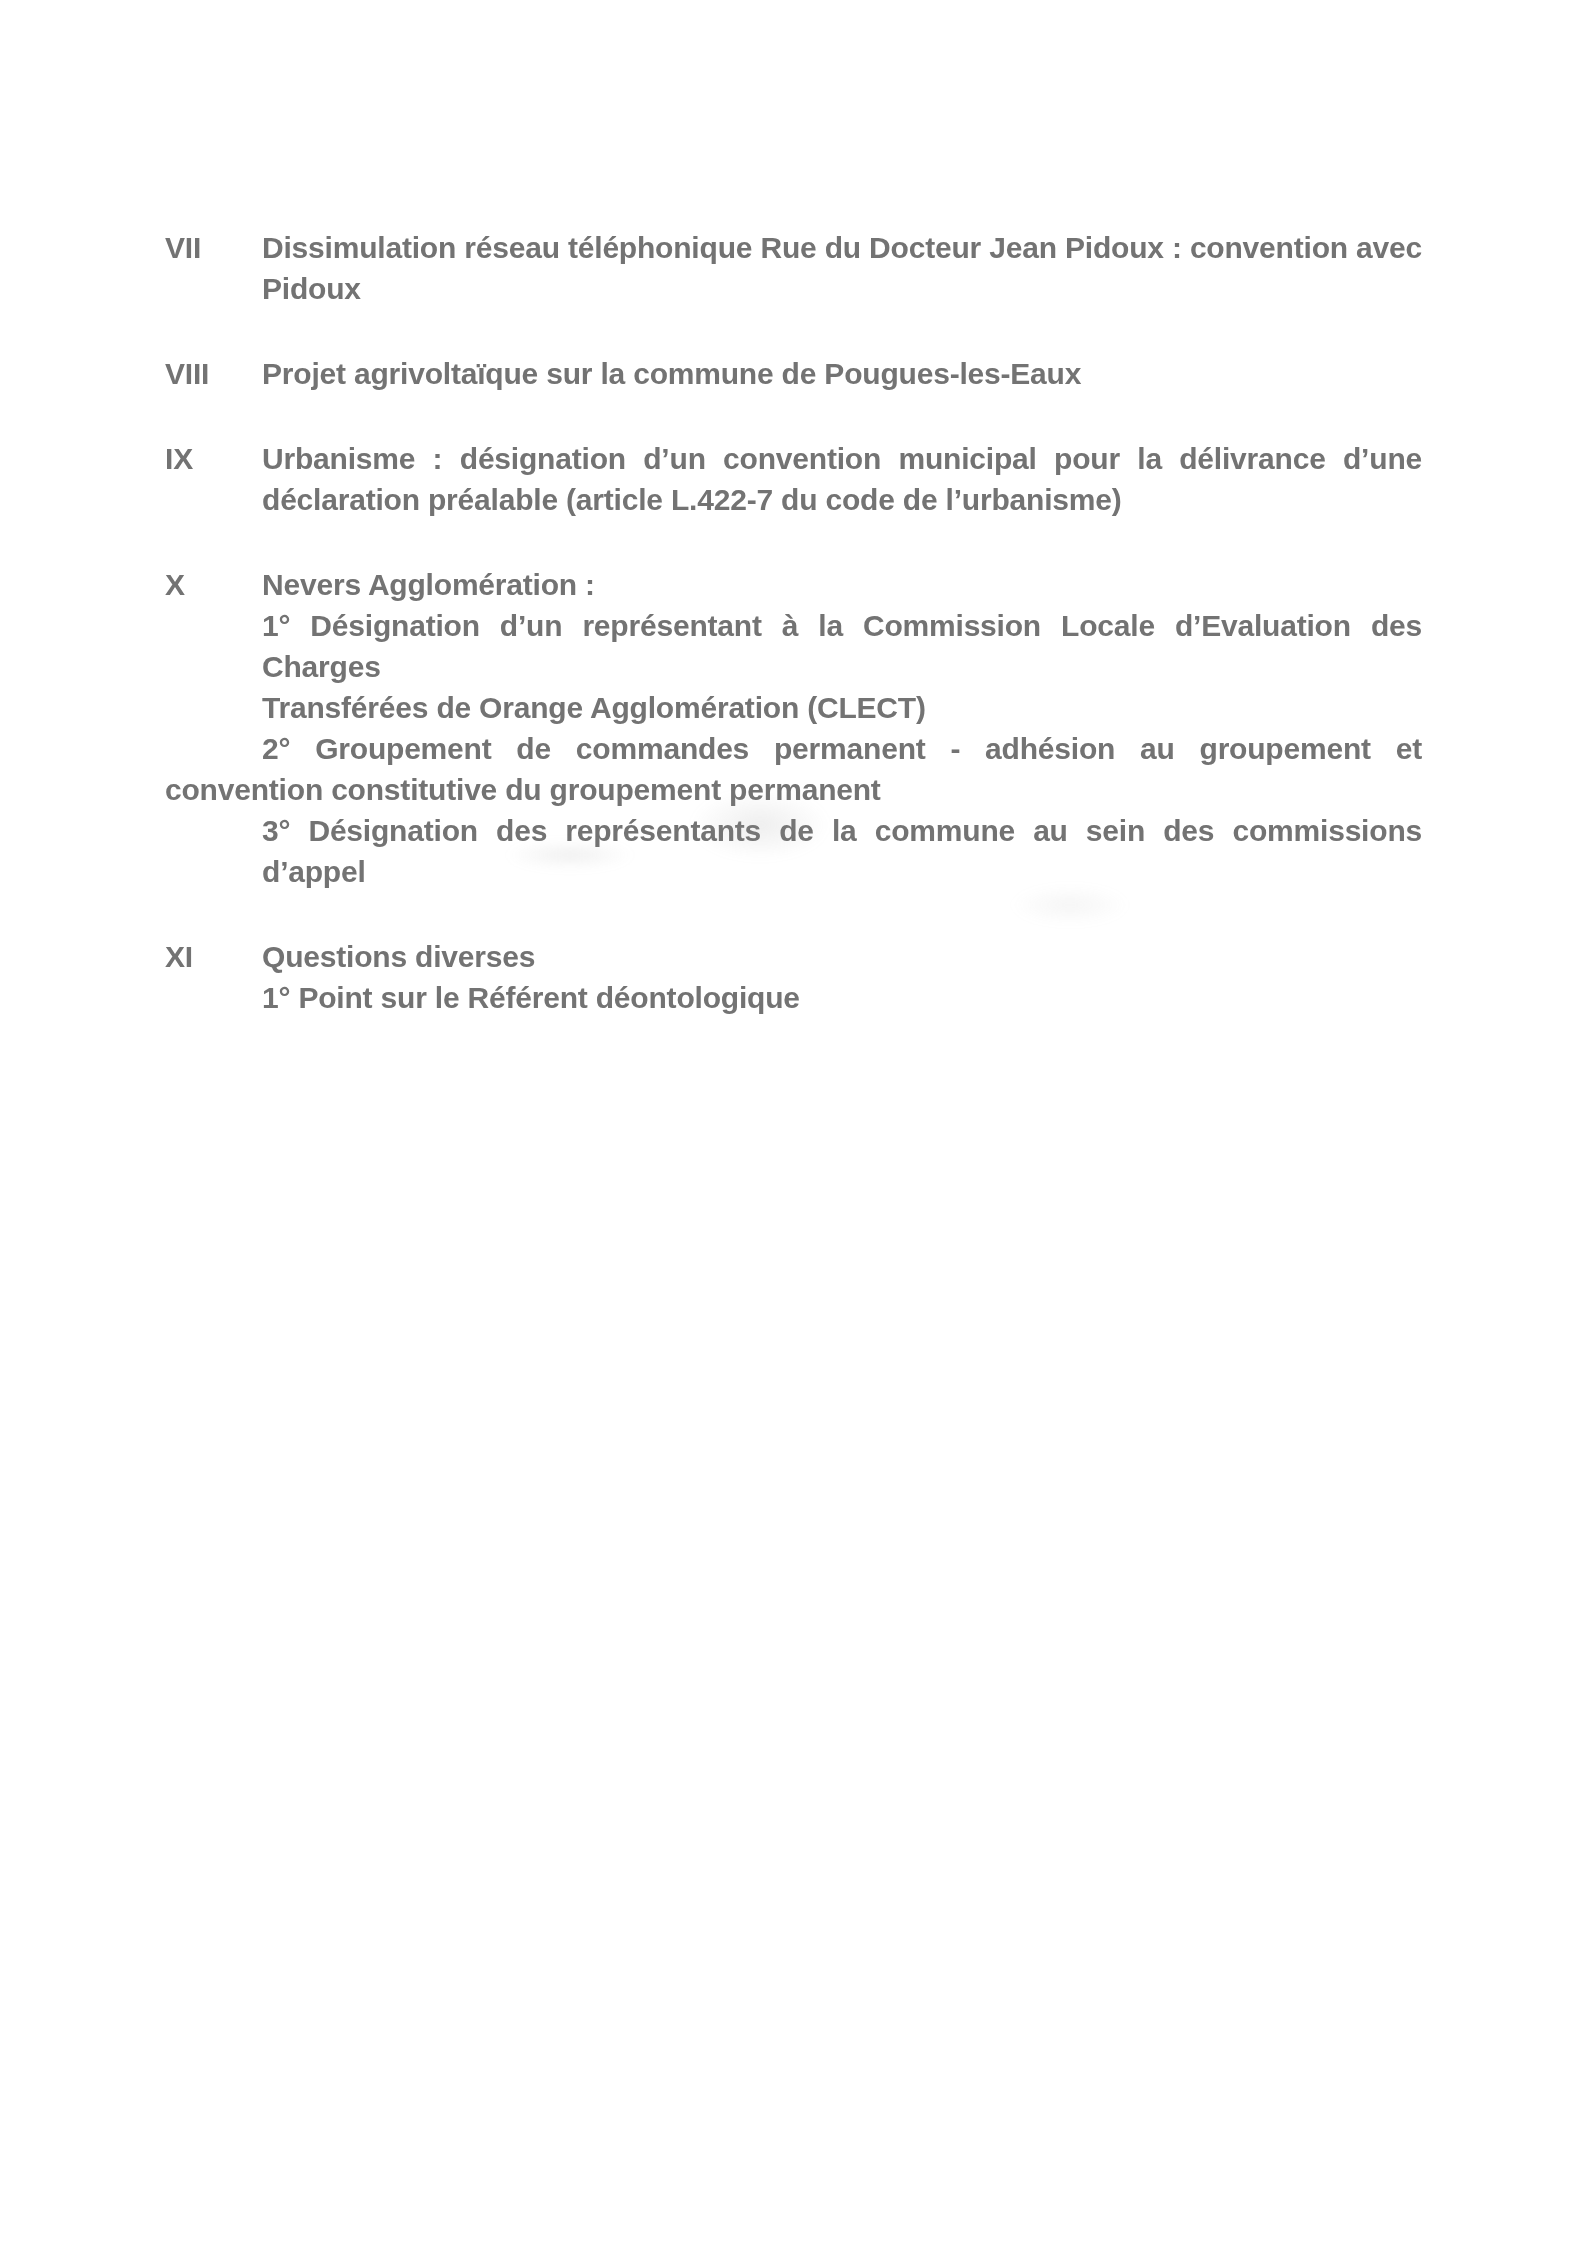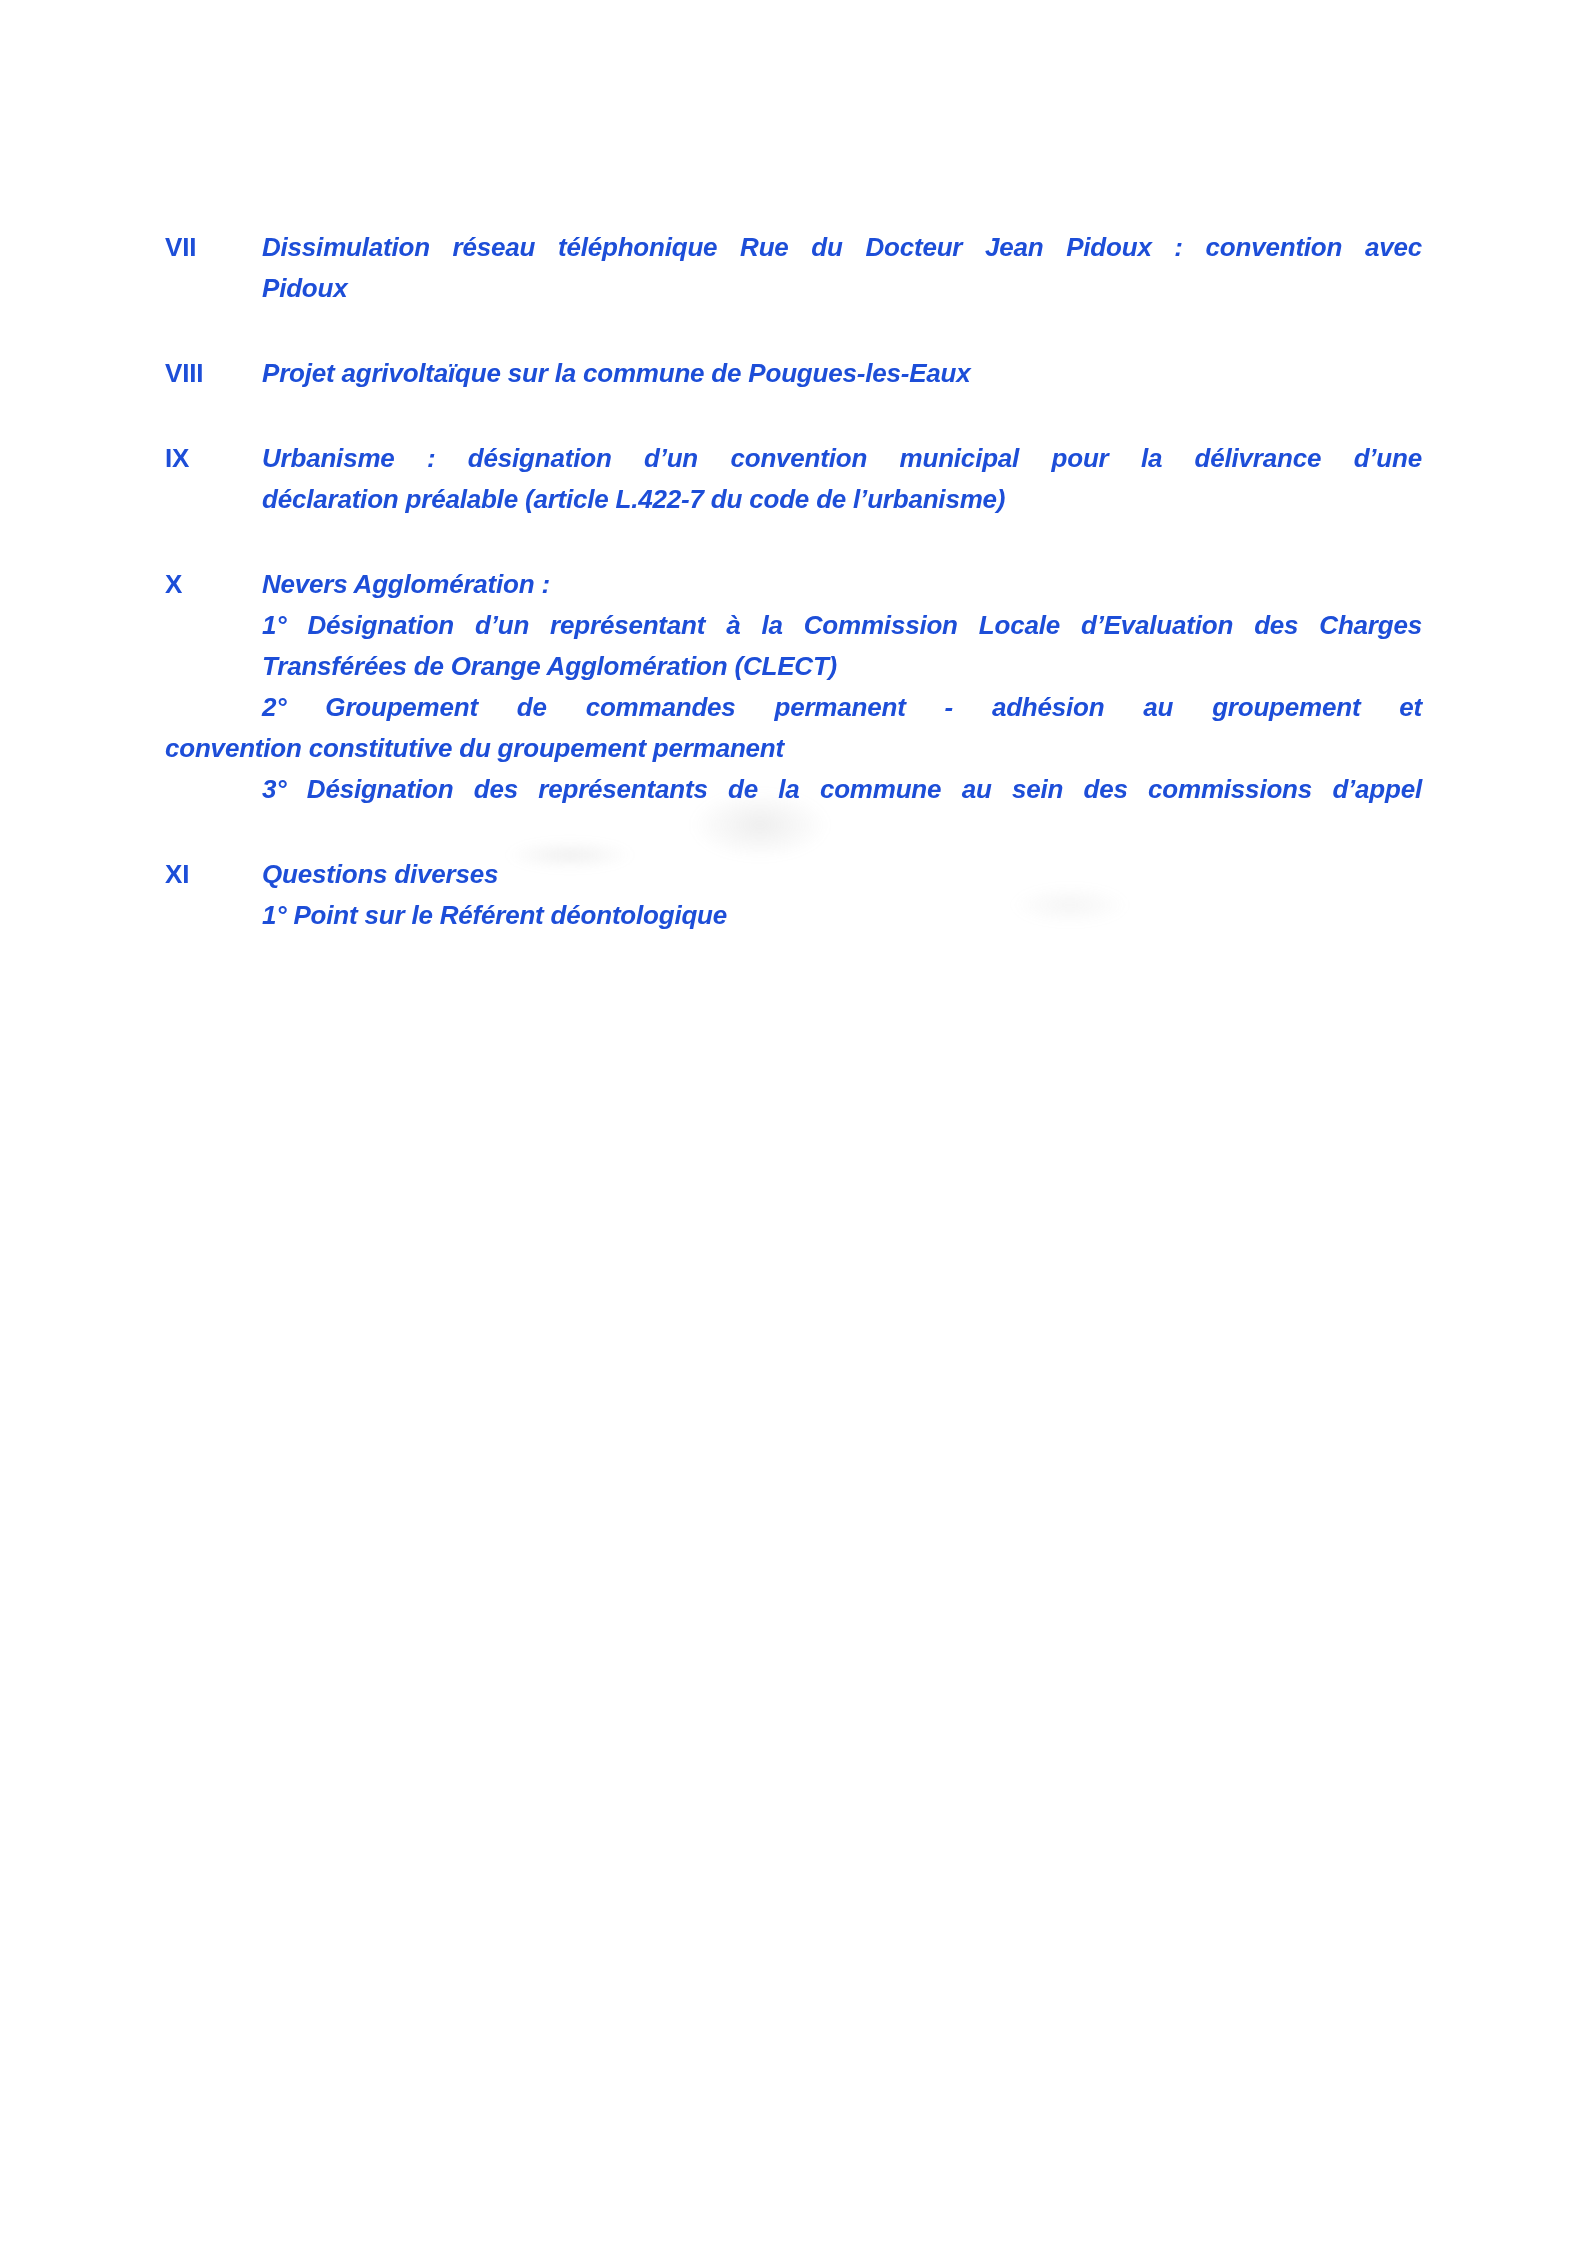--- a/index.html
+++ b/index.html
@@ -12,23 +12,23 @@
     position: relative;
     width: 1587px;
     height: 2245px;
     margin: 0 auto;
     background: #ffffff;
     box-sizing: border-box;
     padding-top: 227px;
     overflow: hidden;
     font-family: "Liberation Sans", "DejaVu Sans", sans-serif;
     font-weight: bold;
-    font-size: 26px;
+    font-size: 30px;
     line-height: 41px;
-    color: #1d4ed8;
+    color: #737373;
     letter-spacing: -0.2px;
     -webkit-font-smoothing: antialiased;
   }
   .agenda {
     position: relative;
   }
   .item {
     display: flex;
     align-items: flex-start;
     margin: 0 165px 44px 165px;
@@ -36,21 +36,20 @@
   .num {
     flex: 0 0 97px;
     width: 97px;
   }
   .body {
     flex: 0 0 1160px;
     width: 1160px;
   }
   .line {
     text-align: left;
-    font-style: italic;
   }
   
   .line.s {
     text-align: justify;
     text-align-last: justify;
   }
   
   .line.o {
     margin-left: -97px;
     width: calc(100% + 97px);

